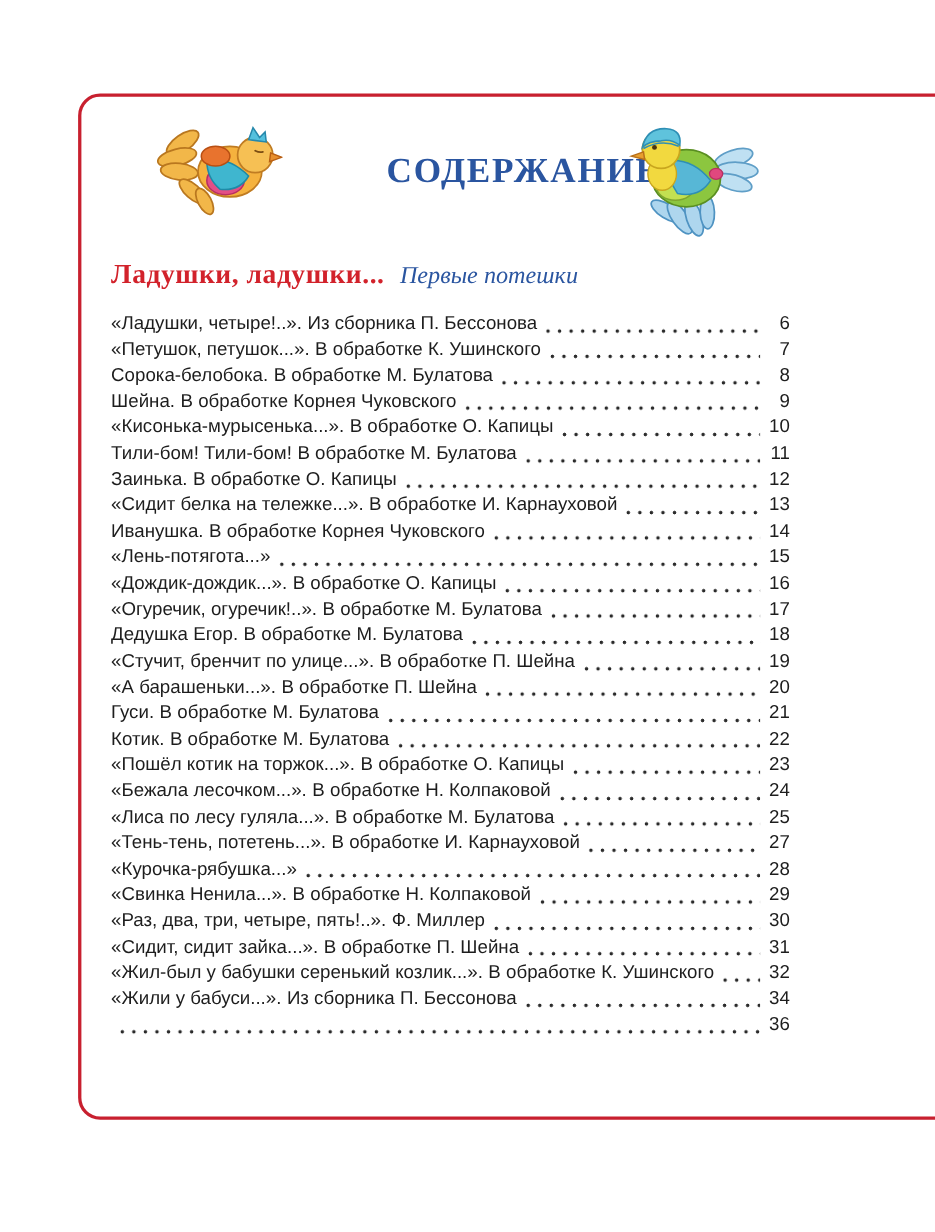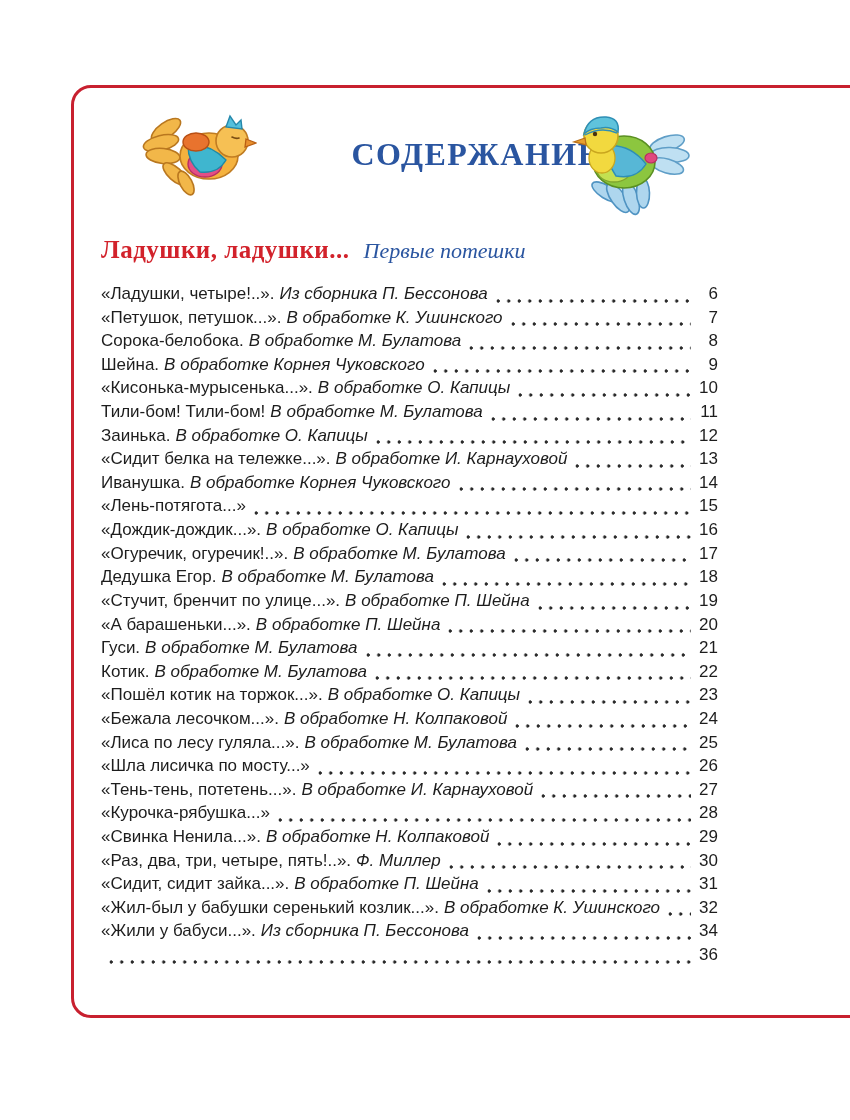--- a/index.html
+++ b/index.html
@@ -44,21 +44,21 @@
   
   .toc{
     position:absolute;left:27px;top:196px;width:617px;margin:0;padding:0;
     list-style:none;
   }
   .toc-row{
     display:flex;align-items:baseline;height:23.62px;white-space:nowrap;
     font-size:17px;
   }
   .toc-title{flex:0 0 auto;}
-  .toc-credit{flex:0 0 auto;font-style:italic;margin-left:5px;}
+  .toc-credit{flex:0 0 auto;margin-left:5px;}
   .leader{
     flex:1 1 0;min-width:14px;align-self:flex-end;height:6px;
     margin:0 5px 4px 8px;
     background-image:radial-gradient(circle at 2.2px 3px, #2a2a2a 1.4px, rgba(0,0,0,0) 1.9px);
     background-size:10.5px 6px;background-repeat:repeat-x;
   }
   .toc-page{flex:0 0 auto;min-width:22px;text-align:right;}
 </style>
 </head>
 <body>
@@ -252,26 +252,20 @@
     <span class="toc-page">24</span>
   </li>
 
   <li class="toc-row">
     <span class="toc-title">«Лиса по лесу гуляла...».</span>
     <span class="toc-credit">В обработке М. Булатова</span>
     <span class="leader"></span>
     <span class="toc-page">25</span>
   </li>
 
-  <li class="toc-row">
-    <span class="toc-title">«Шла лисичка по мосту...»</span>
-
-    <span class="leader"></span>
-    <span class="toc-page">26</span>
-  </li>
 
   <li class="toc-row">
     <span class="toc-title">«Тень-тень, потетень...».</span>
     <span class="toc-credit">В обработке И. Карнауховой</span>
     <span class="leader"></span>
     <span class="toc-page">27</span>
   </li>
 
   <li class="toc-row">
     <span class="toc-title">«Курочка-рябушка...»</span>

